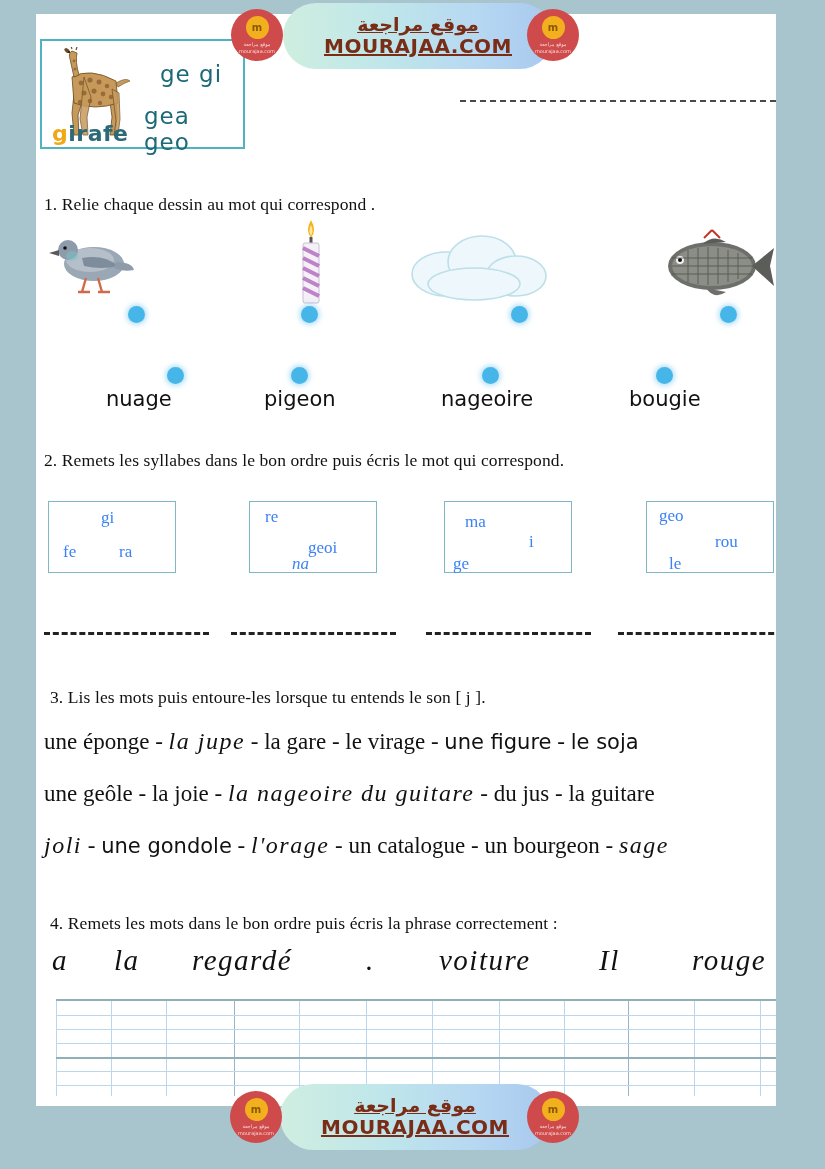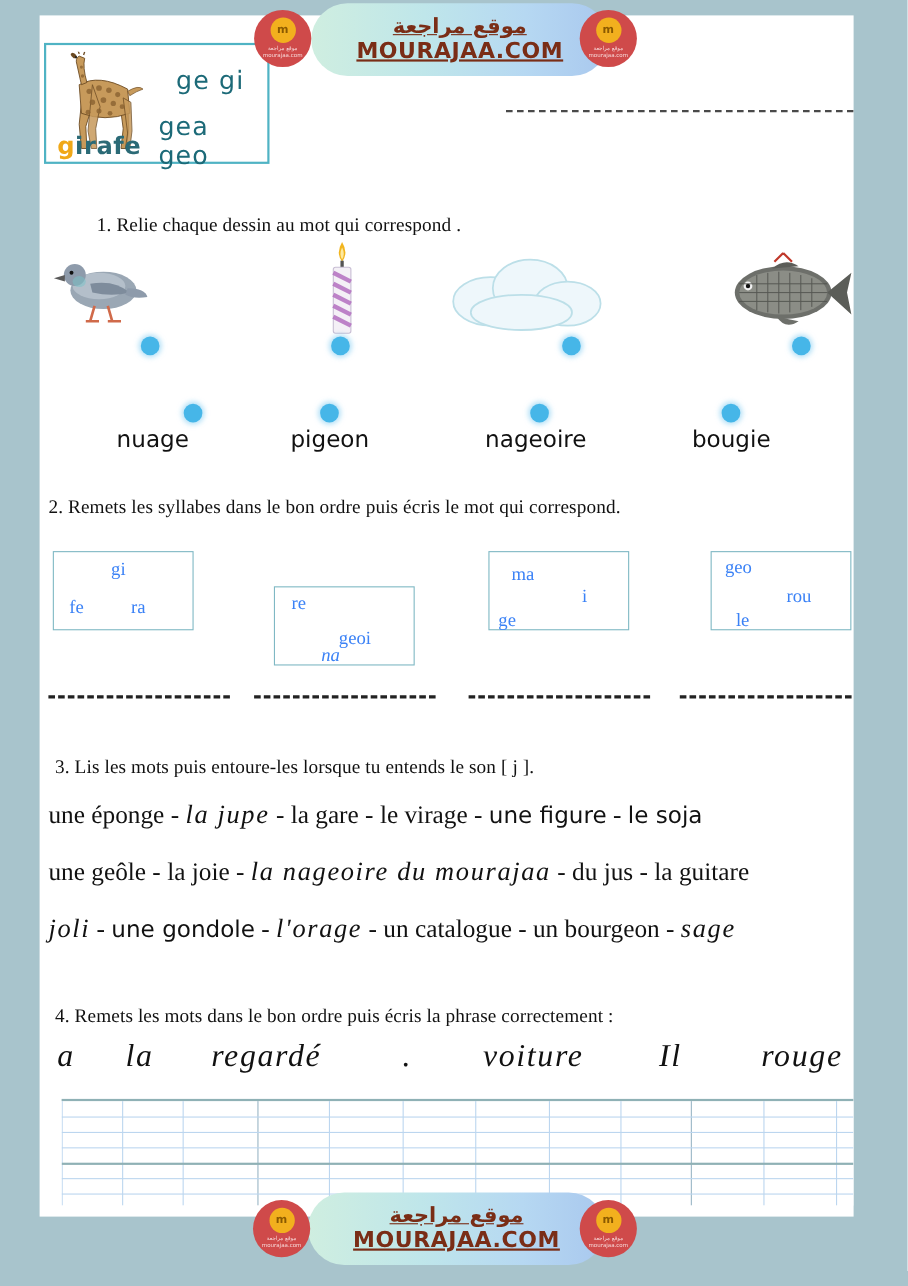--- a/index.html
+++ b/index.html
@@ -203,21 +203,21 @@
     </svg>
     <div class="girafe-word">
       <span class="g">g</span><span>irafe</span>
     </div>
     <div class="syl-1">ge gi</div>
     <div class="syl-2">gea geo</div>
   </div>
 
   <div class="top-rule"></div>
 
-  <div class="instr" style="left:8px; top:180px;margin-left:44px;">1. Relie chaque dessin au mot qui correspond .</div>
+  <div class="instr" style="left:8px; top:180px;">1. Relie chaque dessin au mot qui correspond .</div>
 
   <div class="ex1-row">
 
     <svg class="pic" style="left:10px; top:12px;" width="90" height="78" viewBox="0 0 90 78">
       <ellipse cx="48" cy="38" rx="30" ry="17" fill="#9aa7b4"></ellipse>
       <ellipse cx="44" cy="34" rx="24" ry="12" fill="#b4bfca"></ellipse>
       <circle cx="22" cy="24" r="10" fill="#8e9bab"></circle>
       <path d="M13 24 L3 27 L13 30 Z" fill="#5a5a5a"></path>
       <circle cx="19" cy="22" r="1.8" fill="#111"></circle>
       <path d="M36 32 Q58 28 72 40 Q56 44 38 40 Z" fill="#7e8c9c"></path>
@@ -278,21 +278,21 @@
     <div class="w-label" style="left:593px; top:18px;">bougie</div>
   </div>
 
   <div class="instr" style="left:8px; top:436px;">2. Remets les syllabes dans le bon ordre puis écris le mot qui correspond.</div>
 
   <div class="syl-box" style="left:12px;">
     <span style="left:52px; top:6px;">gi</span>
     <span style="left:14px; top:40px;">fe</span>
     <span style="left:70px; top:40px;">ra</span>
   </div>
-  <div class="syl-box" style="left:213px;margin-top:32px;">
+  <div class="syl-box" style="left:213px;">
     <span style="left:15px; top:5px;">re</span>
     <span style="left:58px; top:36px;">geoi</span>
     <span style="left:42px; top:52px;font-style:italic;">na</span>
   </div>
   <div class="syl-box" style="left:408px;">
     <span style="left:20px; top:10px;">ma</span>
     <span style="left:84px; top:30px;">i</span>
     <span style="left:8px;  top:52px;">ge</span>
   </div>
   <div class="syl-box" style="left:610px;">
@@ -306,21 +306,21 @@
   <div class="dash-line" style="left:390px;"></div>
   <div class="dash-line" style="left:582px;"></div>
 
   <div class="instr" style="left:14px; top:673px;">3. Lis les mots puis entoure-les lorsque tu entends le son [ j ].</div>
 
   <div class="ex3-line" style="top:714px;">
     <span class="ser">une éponge</span><span class="sep"> - </span><span class="cur">la jupe</span><span class="sep"> - </span><span class="ser">la gare</span><span class="sep"> - </span><span class="ser">le virage</span><span class="sep"> -  </span><span class="sans">une figure</span><span class="sep"> - </span><span class="sans">le soja</span>
   </div>
 
   <div class="ex3-line" style="top:766px;">
-    <span class="ser">une geôle</span><span class="sep"> - </span><span class="ser">la joie</span><span class="sep"> - </span><span class="cur">la nageoire du mourajaa</span><span class="sep"> -  </span><span class="ser">du jus</span><span class="sep"> - </span><span class="ser">la guitare</span>
+    <span class="ser">une geôle</span><span class="sep"> - </span><span class="ser">la joie</span><span class="sep"> - </span><span class="cur">la nageoire du guitare</span><span class="sep"> -  </span><span class="ser">du jus</span><span class="sep"> - </span><span class="ser">la guitare</span>
   </div>
 
   <div class="ex3-line" style="top:818px;">
     <span class="cur">joli</span><span class="sep"> - </span><span class="sans">une gondole</span><span class="sep"> - </span><span class="cur">l'orage</span><span class="sep">  - </span><span class="ser">un catalogue</span><span class="sep"> - </span><span class="ser">un bourgeon</span><span class="sep"> - </span><span class="cur">sage</span>
   </div>
 
   <div class="instr" style="left:14px; top:899px;">4. Remets les mots dans le bon ordre puis écris la phrase correctement :</div>
 
   <div class="ex4-words">
     <span style="position:absolute;left:8px;">a</span>

